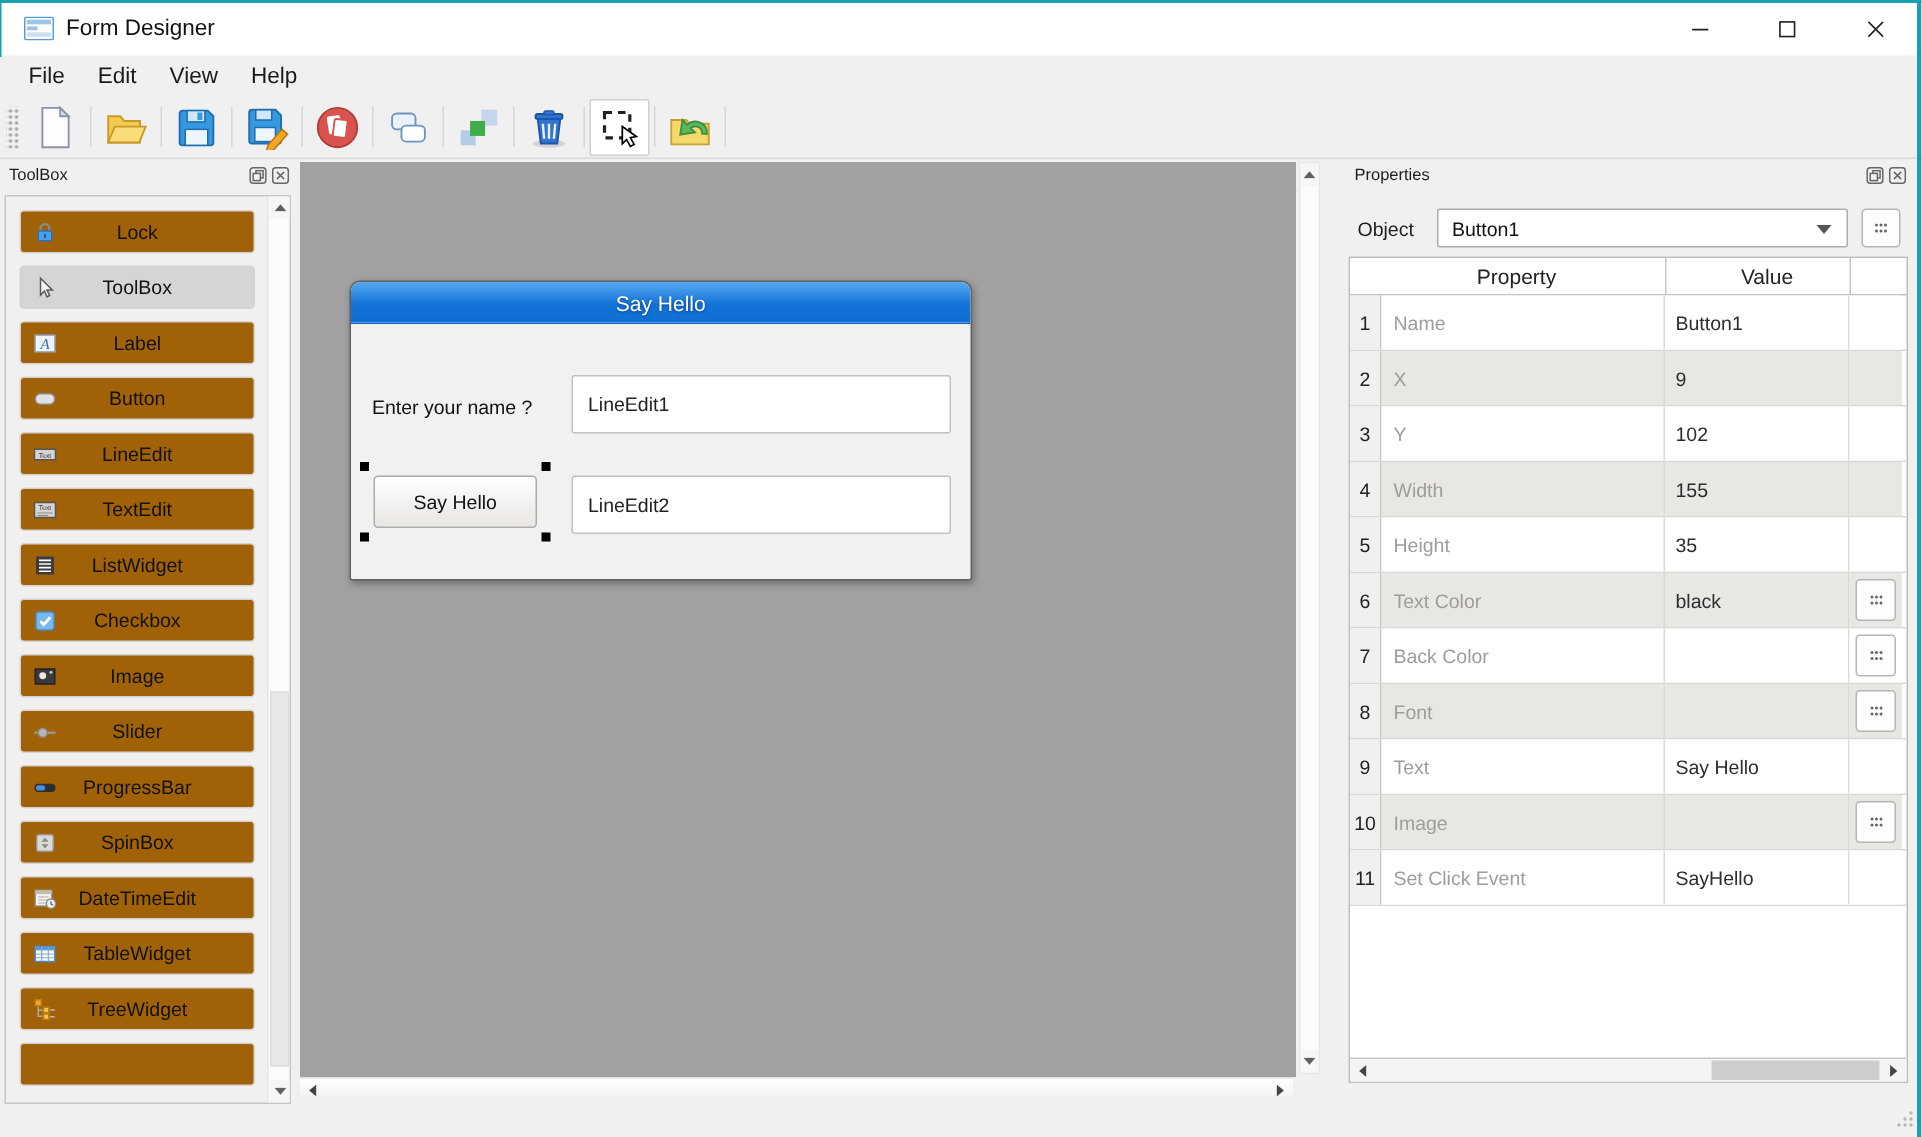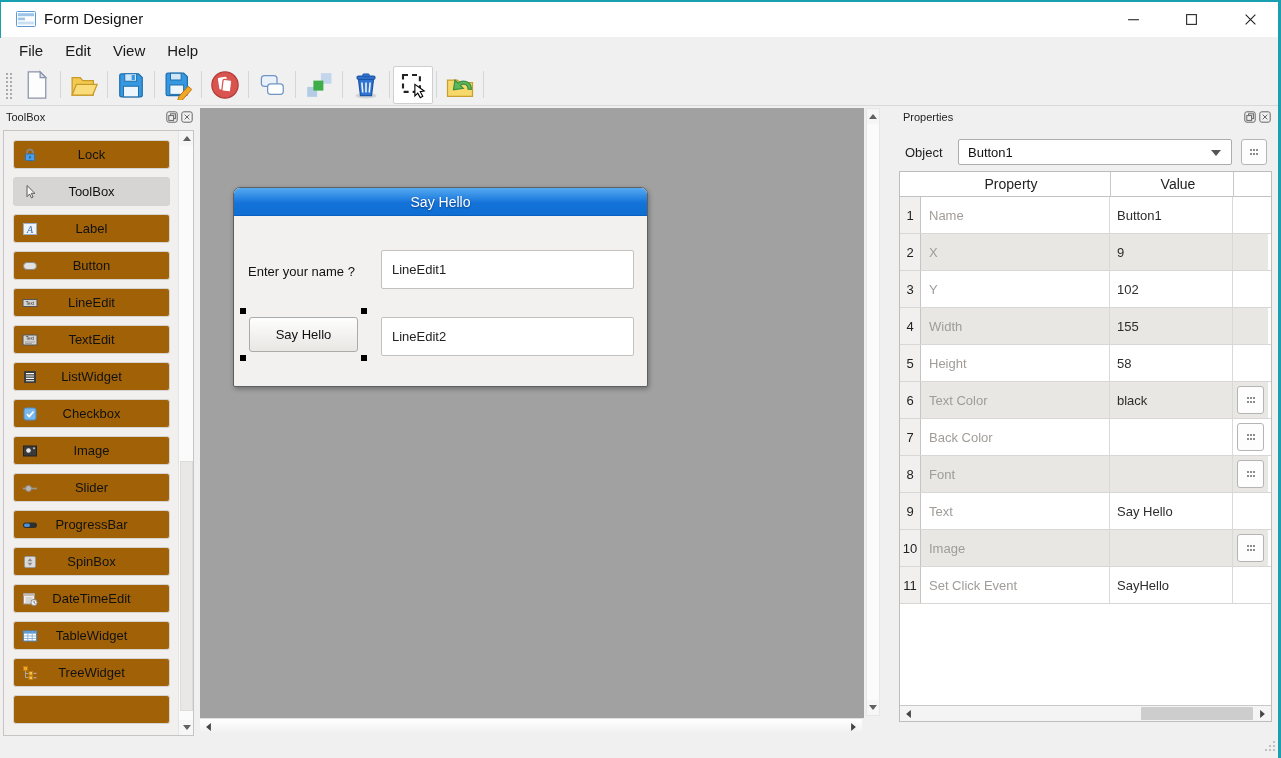--- a/index.html
+++ b/index.html
@@ -567,21 +567,21 @@
         </div>
         <div class="prop-row even">
           <div class="c-num">4</div>
           <div class="c-prop">Width</div>
           <div class="c-val">155</div>
           <div class="c-btn"></div>
         </div>
         <div class="prop-row">
           <div class="c-num">5</div>
           <div class="c-prop">Height</div>
-          <div class="c-val">58</div>
+          <div class="c-val">35</div>
           <div class="c-btn"></div>
         </div>
         <div class="prop-row even">
           <div class="c-num">6</div>
           <div class="c-prop">Text Color</div>
           <div class="c-val">black</div>
           <div class="c-btn">
             <div class="grid-btn row-grid-btn">
               <span>
                 <svg viewBox="0 0 14 10">

